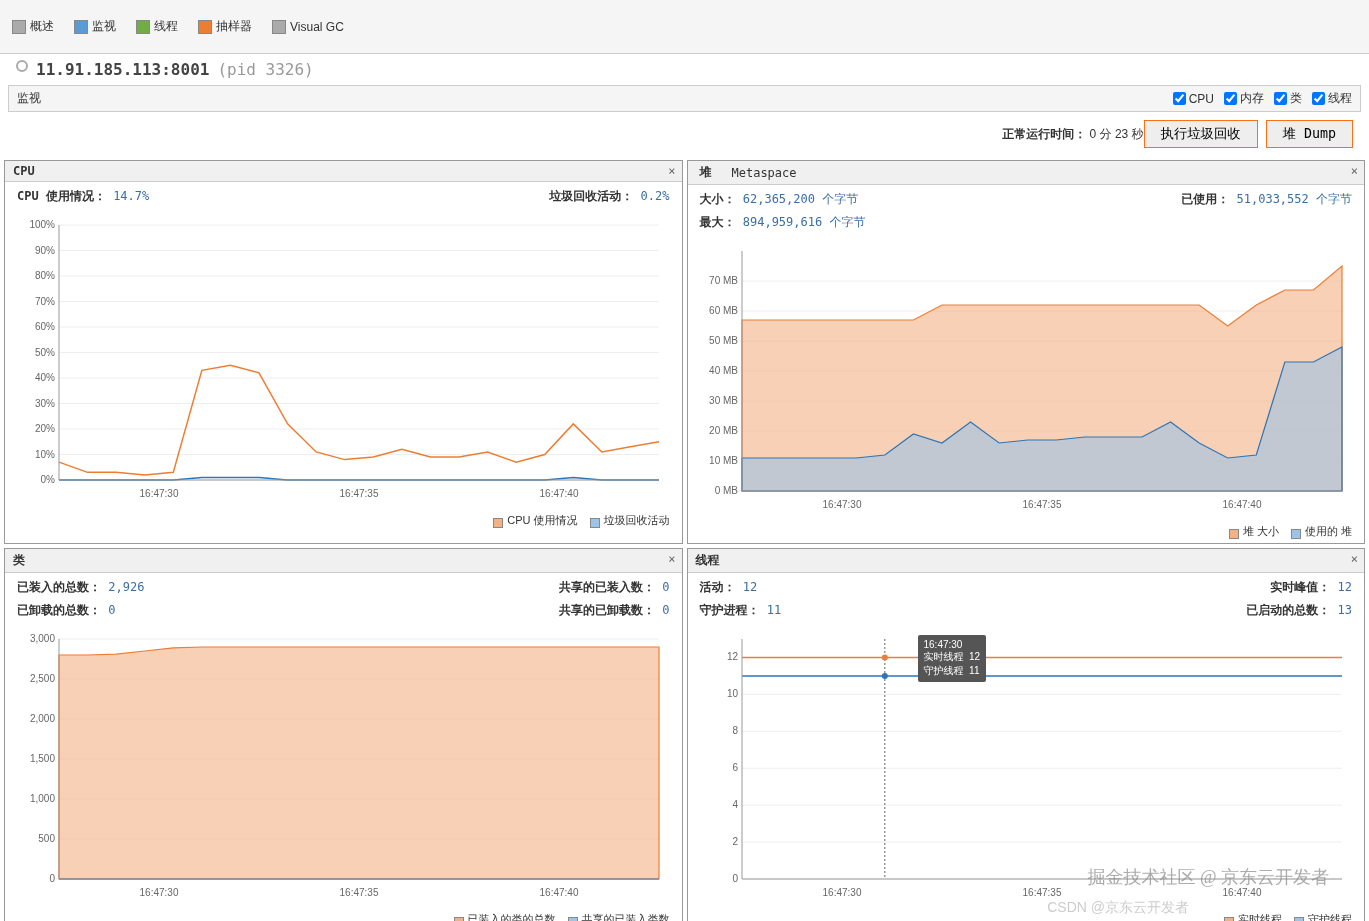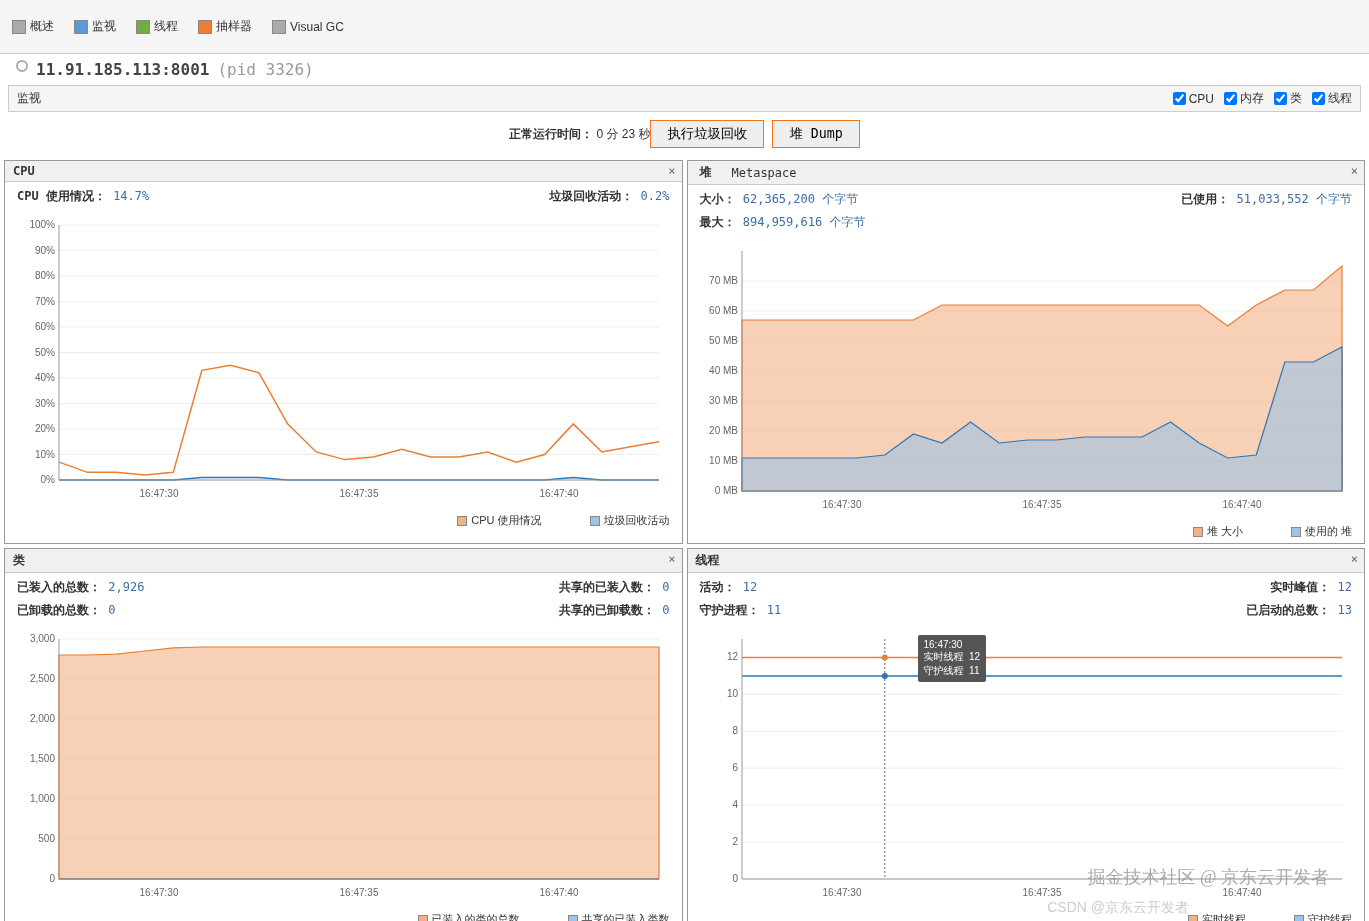--- a/index.html
+++ b/index.html
@@ -11,40 +11,40 @@
 .ico-orange { background: #ed7d31; }
 .ico-green { background: #70ad47; }
 .ico-gray { background: #aaa; }
 .title-row { padding: 6px 16px; font-family: monospace; font-size: 16px; color: #666; display: flex; gap: 8px; }
 .title-row .dot { width: 12px; height: 12px; border: 2px solid #aaa; border-radius: 50%; }
 .title-row .addr { font-weight: bold; color: #444; }
 .title-row .pid { color: #999; }
 .monitor-bar { background: #f5f5f5; border: 1px solid #ccc; margin: 0 8px; padding: 4px 8px; display: flex; justify-content: space-between; align-items: center; }
 .checks { display: flex; gap: 10px; }
 .checks label { display: flex; align-items: center; gap: 3px; }
-.uptime-row { margin: 8px 16px; display: flex; justify-content: center; align-items: center; }
+.uptime-row { margin: 8px 16px; display: flex; justify-content: flex-end; align-items: center; }
 .uptime-row .lbl { font-weight: bold; }
 .btns { display: flex; gap: 8px; }
 .btn { padding: 4px 16px; border: 1px solid #f97316; background: #eee; cursor: pointer; font-family: monospace; }
 .grid { display: grid; grid-template-columns: 1fr 1fr; gap: 4px; padding: 4px; }
 .panel { border: 1px solid #999; position: relative; background: #fff; }
 .panel-hdr { background: #f0f0f0; border-bottom: 1px solid #ccc; padding: 3px 8px; display: flex; align-items: center; gap: 12px; font-family: monospace; }
 .panel-hdr .ptitle { font-weight: bold; }
 .panel-hdr .x { position: absolute; right: 6px; top: 3px; cursor: pointer; color: #666; }
 .ptab { cursor: pointer; padding: 0 4px; }
 .ptab.active { font-weight: bold; }
 .stats-row { padding: 6px 12px; display: flex; justify-content: space-between; font-family: monospace; }
 .stats-row .stat .label { font-weight: bold; }
 .stats-row .stat .val { color: #3a6ea5; }
 .stats2 { padding: 0 12px 6px; font-family: monospace; }
 .stats2 .label { font-weight: bold; }
 .stats2 .val { color: #3a6ea5; }
 .chart-wrap { position: relative; padding: 4px; }
 .legend { display: flex; justify-content: flex-end; gap: 12px; padding: 4px 12px; font-size: 11px; }
-.legend-item { display: flex; align-items: center; gap: 4px; margin-left: 36px; }
+.legend-item { display: flex; align-items: flex-end; gap: 4px; }
 .swatch { width: 10px; height: 10px; border: 1px solid #888; }
 .sw-orange { background: #f4b183; }
 .sw-blue { background: #9dc3e6; }
 svg { display: block; }
 .grid-line { stroke: #eee; }
 .tooltip { position: absolute; background: #555; color: #fff; padding: 4px 6px; font-size: 10px; border-radius: 2px; }
 .vline { stroke: #666; stroke-dasharray: 2,2; }
 .watermark { position: fixed; bottom: 32px; right: 40px; font-size: 18px; color: #888; opacity: 0.7; font-family: "Microsoft YaHei"; pointer-events: none; }
 .watermark2 { position: fixed; bottom: 4px; right: 180px; font-size: 14px; color: #aaa; opacity: 0.6; pointer-events: none; }
 </style>

